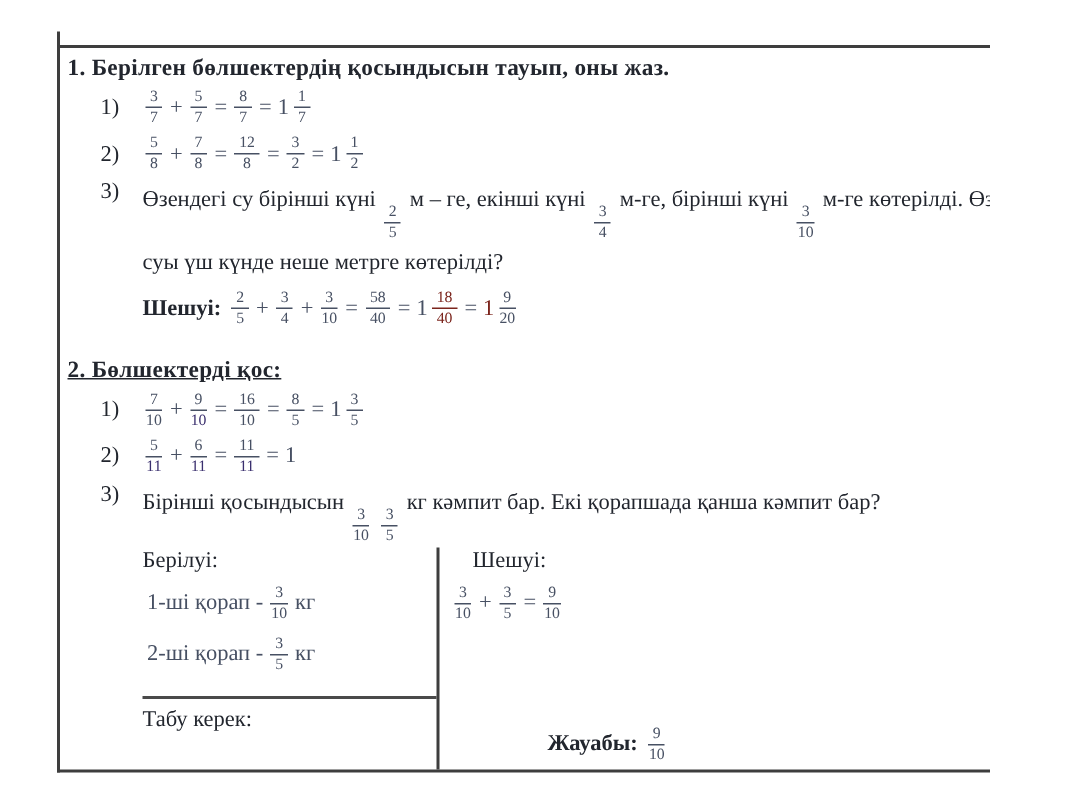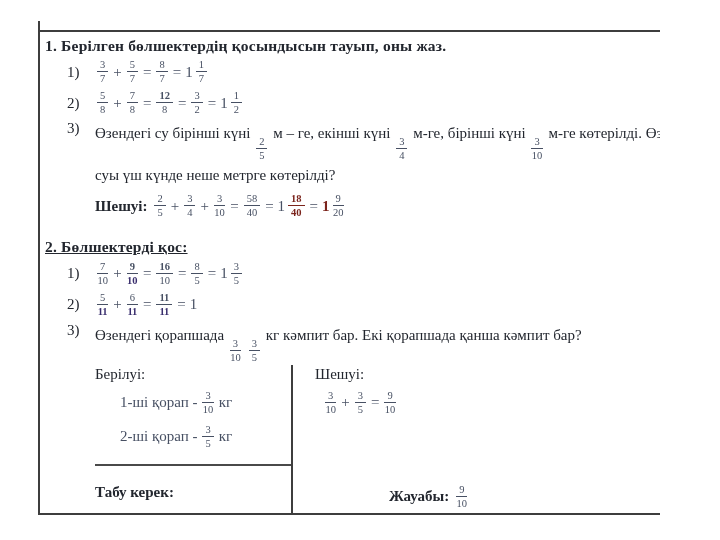--- a/index.html
+++ b/index.html
@@ -22,38 +22,38 @@
   .row{display:flex;align-items:center;min-height:29px;margin-top:2px;}
   .row.top{align-items:flex-start;}
   .no{flex:none;width:28px;margin-left:22px;}
   .eq{display:flex;align-items:center;flex-wrap:wrap;}
   .frac{display:inline-flex;flex-direction:column;align-items:center;line-height:1.05;
         font-size:10.5px;color:var(--equation);margin:0 2px;vertical-align:middle;}
   .frac .fn{padding:0 3px 1px;border-bottom:1px solid currentColor;}
   .frac .fd{padding-top:1px;}
   .etxt{color:var(--equation);margin:0 3px;}
   .whole{color:var(--equation);margin:0 1px;}
-  .b{font-weight:bold;}
+  .b{font-weight:normal;}
   .c-maroon{color:var(--accent-maroon);}
   .c-purple{color:var(--accent-purple);}
   .ptext{line-height:29px;display:block;}
   .ptext .etxt{color:var(--text);margin:0;}
   .ptext .frac{vertical-align:-7px;}
   .sol{margin-left:50px;margin-top:0;display:flex;align-items:center;min-height:31px;}
   .bold-label{font-weight:bold;margin-right:5px;}
   .tbl{display:flex;margin-left:50px;margin-top:2px;min-height:148px;}
   .tcol.left{width:196px;display:flex;flex-direction:column;}
   .tcol.right{flex:1;border-left:2px solid var(--line);padding-left:8px;
               display:flex;flex-direction:column;min-height:142px;}
   .tcol .tlabel{min-height:18px;font-family:Liberation Serif, serif;}
   .tcol.right .tlabel{padding-left:14px;}
-  .trow{display:flex;align-items:center;min-height:30px;margin-top:4px;margin-left:22px;}
+  .trow{display:flex;align-items:center;min-height:30px;margin-top:4px;}
   .hline{border-top:2px solid #4a4a4a;margin-top:12px;width:100%;}
-  .tfind{font-weight:bold;margin-top:17px;}
-  .answer{margin-top:auto;margin-bottom:4px;margin-left:88px;display:flex;align-items:center;}
+  .tfind{font-weight:normal;margin-top:5px;}
+  .answer{margin-top:auto;margin-bottom:4px;margin-left:64px;display:flex;align-items:center;}
 </style>
 </head>
 <body>
 
 <div class="page">
   <div class="frame-left"></div>
   <div class="frame-top"></div>
   <div class="frame-bottom"></div>
 
   <div class="content">
@@ -218,21 +218,21 @@
             <span class="fn b">11</span>
             <span class="fd b c-purple">11</span>
           </span> 
           <span class="etxt">=</span> 
           <span class="whole">1</span> 
         </span>
     </div>
 
     <div class="row top">
       <span class="no">3)</span>
-      <span class="ptext"><span class="etxt">Өзендегі қорапшада</span> <span class="frac">
+      <span class="ptext"><span class="etxt">Бірінші қосындысын</span> <span class="frac">
             <span class="fn">3</span>
             <span class="fd">10</span>
           </span>  <span class="frac">
             <span class="fn">3</span>
             <span class="fd">5</span>
           </span> <span class="etxt">кг кәмпит бар. Екі қорапшада қанша кәмпит бар?</span> </span>
     </div>
 
     <div class="tbl">
       <div class="tcol left">

